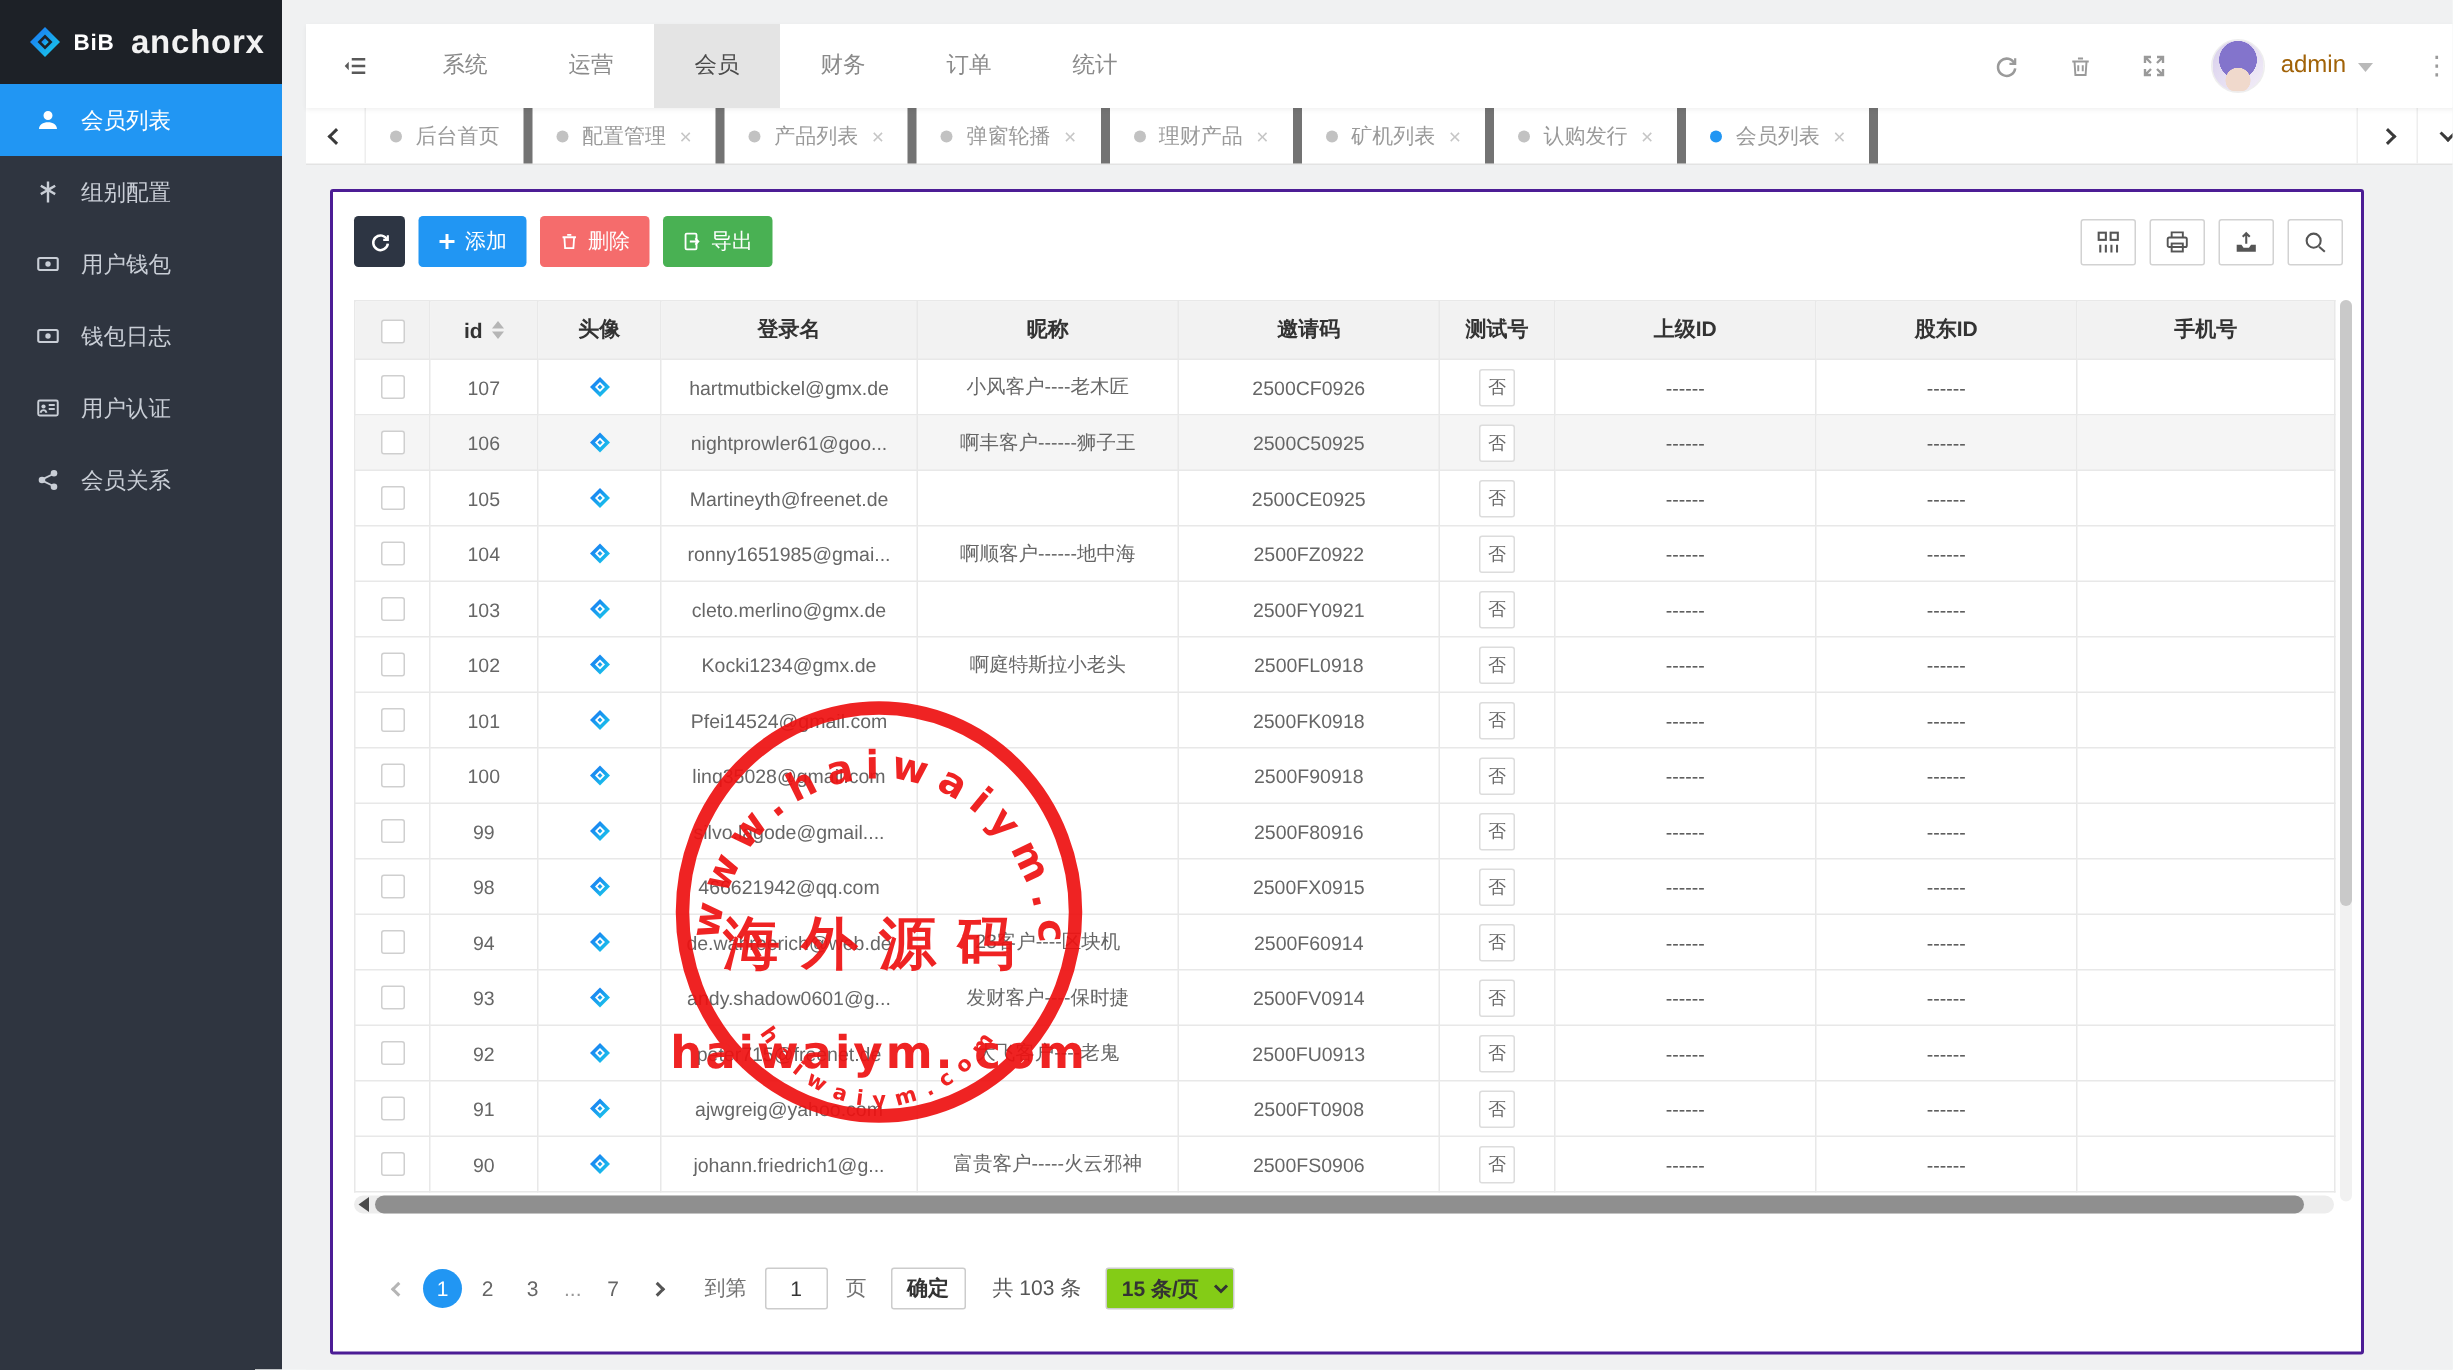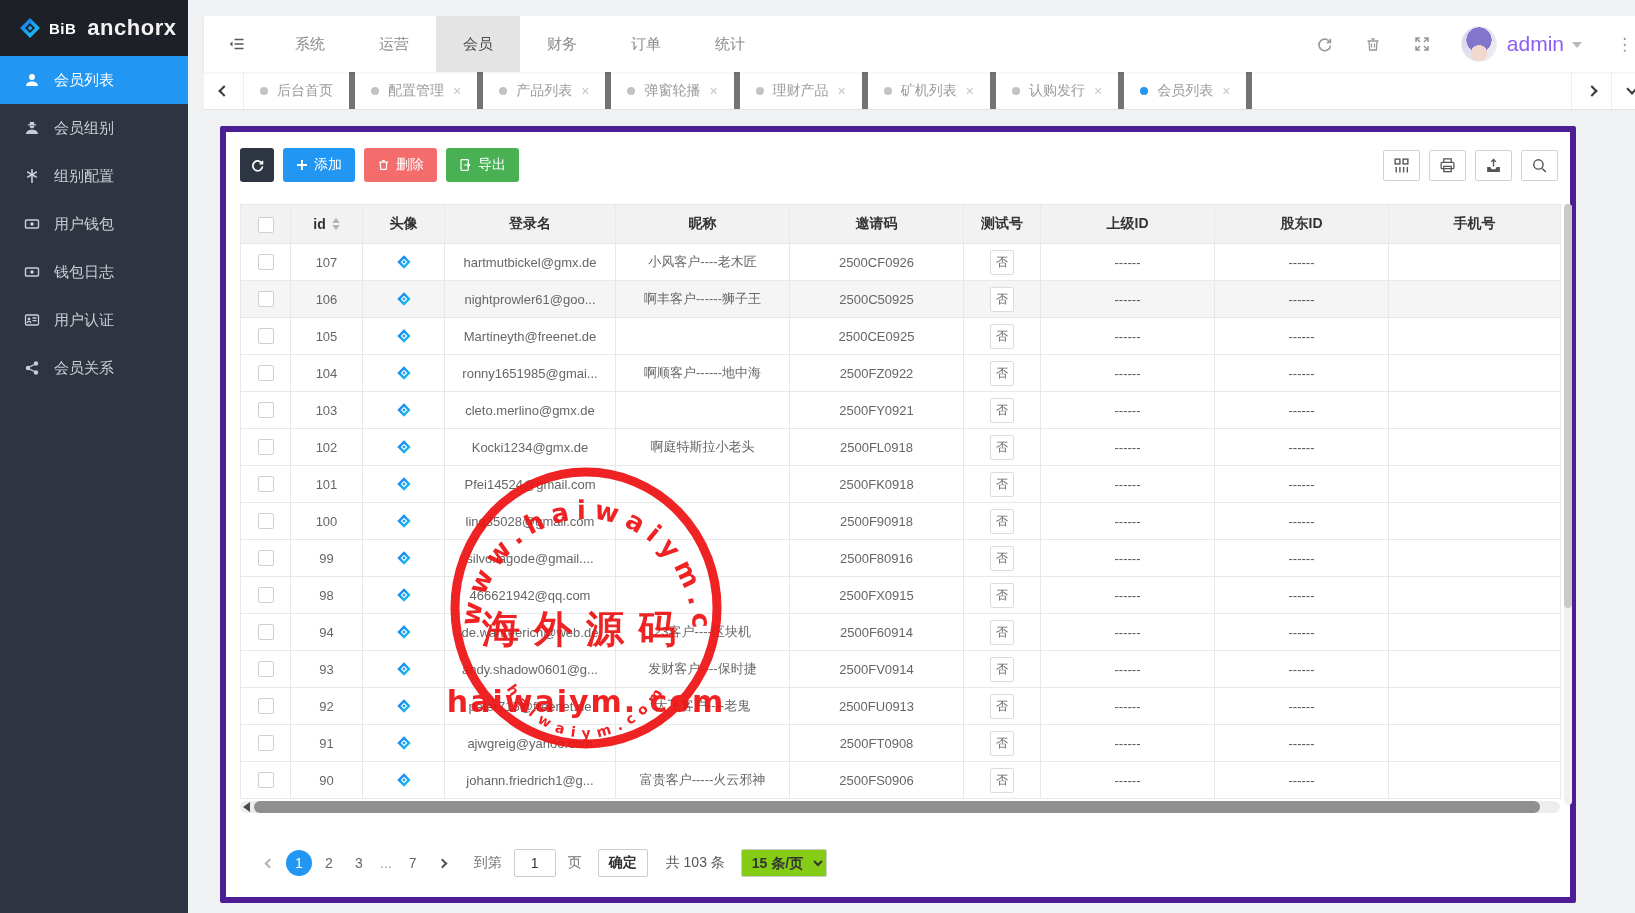--- a/index.html
+++ b/index.html
@@ -18,41 +18,41 @@
 
   
   .main { position:absolute; left:188px; top:16px; width:1447px; height:913px;margin-left:16px; }
   .topbar { height:56px; background:#fff; display:flex; align-items:center; box-shadow:0 1px 3px rgba(0,0,0,.06); position:relative; z-index:4; }
   .toggle { width:64px; height:56px; display:flex; align-items:center; justify-content:center; cursor:pointer; color:#595959; }
   .nav-item { height:56px; line-height:56px; padding:0 27px; font-size:15px; color:#8a8a8a; cursor:pointer; }
   .nav-item.active { background:#e4e4e4; color:#4a4a4a; }
   .topbar-right { margin-left:auto; display:flex; align-items:center; gap:0; padding-right:18px; }
   .tb-icon { width:49px; height:56px; display:flex; align-items:center; justify-content:center; color:#9a9a9a; cursor:pointer; }
   .avatar { width:36px; height:36px; border-radius:50%; margin:0 10px 0 14px; background:radial-gradient(circle at 50% 78%, #f0d9cc 0 26%, transparent 27%), radial-gradient(circle at 50% 38%, #8374cc 0 46%, transparent 47%), linear-gradient(135deg,#d8cfec,#f3eef8); border:1px solid #eee; cursor:pointer; }
-  .admin-name { font-size:21px; color:#8b5cf6; cursor:pointer; }
+  .admin-name { font-size:16px; color:#a16207; cursor:pointer; }
   .caret-down { width:0; height:0; border-left:5px solid transparent; border-right:5px solid transparent; border-top:6px solid #b9b9b9; margin:2px 0 0 8px; cursor:pointer; }
   .dots { font-size:17px; color:#9a9a9a; padding:0 0 0 34px; cursor:pointer; letter-spacing:0; }
 
   
   .tabbar { height:38px; background:#fff; border-bottom:1px solid #e3e3e3; display:flex; align-items:stretch; position:relative; z-index:3; }
   .tab-nav-btn { width:40px; display:flex; align-items:center; justify-content:center; border-right:1px solid #eee; cursor:pointer; }
   .tab-nav-btn.right { border-right:none; border-left:1px solid #eee; }
   .chev { width:8px; height:8px; border-left:2px solid #3a3a3a; border-bottom:2px solid #3a3a3a; display:inline-block; }
   .chev.l { transform:rotate(45deg); }
   .chev.r { transform:rotate(-135deg); }
   .chev.d { transform:rotate(-45deg); margin-top:-4px; border-color:#3a3a3a; }
   .tab { display:flex; align-items:center; gap:9px; padding:0 16px; border-right:6px solid #737373; font-size:14px; color:#9a9a9a; cursor:pointer; white-space:nowrap; }
   .tab .dot { width:8px; height:8px; border-radius:50%; background:#c2c2c2; }
   .tab.active .dot { background:#2196f3; }
   .tab .x { color:#c6c6c6; font-size:14px; line-height:1; cursor:pointer; }
   .tab-spacer { flex:1; }
 
   
   .content { position:absolute; left:0; top:95px; width:1447px; height:818px; background:#f0f1f2; }
-  .card { position:absolute; left:16px; top:15px; width:1356px; height:777px; background:#fff; border:6px solid #4c1d95; border-radius:2px; padding:16px 12px 0 14px; }
+  .card { position:absolute; left:16px; top:15px; width:1356px; height:777px; background:#fff; border:2px solid #4c1d95; border-radius:2px; padding:16px 12px 0 14px; }
 
   .toolbar { display:flex; align-items:center; height:34px; margin-bottom:22px; }
   .btn { height:34px; border:none; border-radius:3px; color:#fff; font-size:14px; display:flex; align-items:center; gap:6px; padding:0 13px; margin-right:9px; cursor:pointer; font-family:inherit; }
   .btn-refresh { width:34px; justify-content:center; background:#2d3543; padding:0; }
   .btn-add { background:#2196f3; }
   .btn-del { background:#f56c6c; }
   .btn-exp { background:#49b153; }
   .toolbar-right { margin-left:auto; display:flex; gap:9px; }
   .tool-ic { width:37px; height:31px; background:#fff; border:1px solid #d2d2d2; border-radius:2px; display:flex; align-items:center; justify-content:center; color:#555; cursor:pointer; }
 
@@ -120,26 +120,20 @@
       </svg>
       <span class="logo-text">BiB</span>
       <span class="logo-name">anchorx</span>
     </div>
     <div class="menu">
       <div class="menu-item active">
         <svg class="ic" viewBox="0 0 16 16" fill="currentColor">
             <path d="M8 8a3 3 0 1 0 0-6 3 3 0 0 0 0 6zm-6 6c0-2.8 2.7-4.5 6-4.5s6 1.7 6 4.5z"></path>
           </svg>
         <span>会员列表</span>
-      </div>
-      <div class="menu-item">
-        <svg class="ic" viewBox="0 0 16 16" fill="currentColor">
-            <path d="M10.6 4.6 10 2H6l-.6 2.6H3.8v1h8.4v-1zM8 8.4a2.4 2.4 0 0 0 2.4-2.3H5.6A2.4 2.4 0 0 0 8 8.4zM2 14c0-2.7 2.7-4.2 6-4.2s6 1.5 6 4.2z"></path>
-          </svg>
-        <span>会员组别</span>
       </div>
       <div class="menu-item">
         <svg class="ic" viewBox="0 0 16 16" fill="currentColor">
             <path d="M7.2 1h1.6v4.2l3.6-2.1.8 1.4L9.6 6.6l3.6 2.1-.8 1.4-3.6-2.1V12H7.2V8l-3.6 2.1-.8-1.4 3.6-2.1-3.6-2.1.8-1.4 3.6 2.1zM7.2 12h1.6v3H7.2z"></path>
           </svg>
         <span>组别配置</span>
       </div>
       <div class="menu-item">
         <svg class="ic" viewBox="0 0 16 16" fill="none" stroke="currentColor" stroke-width="1.4">
             <rect x="1.5" y="4" width="13" height="8" rx="1"></rect>

